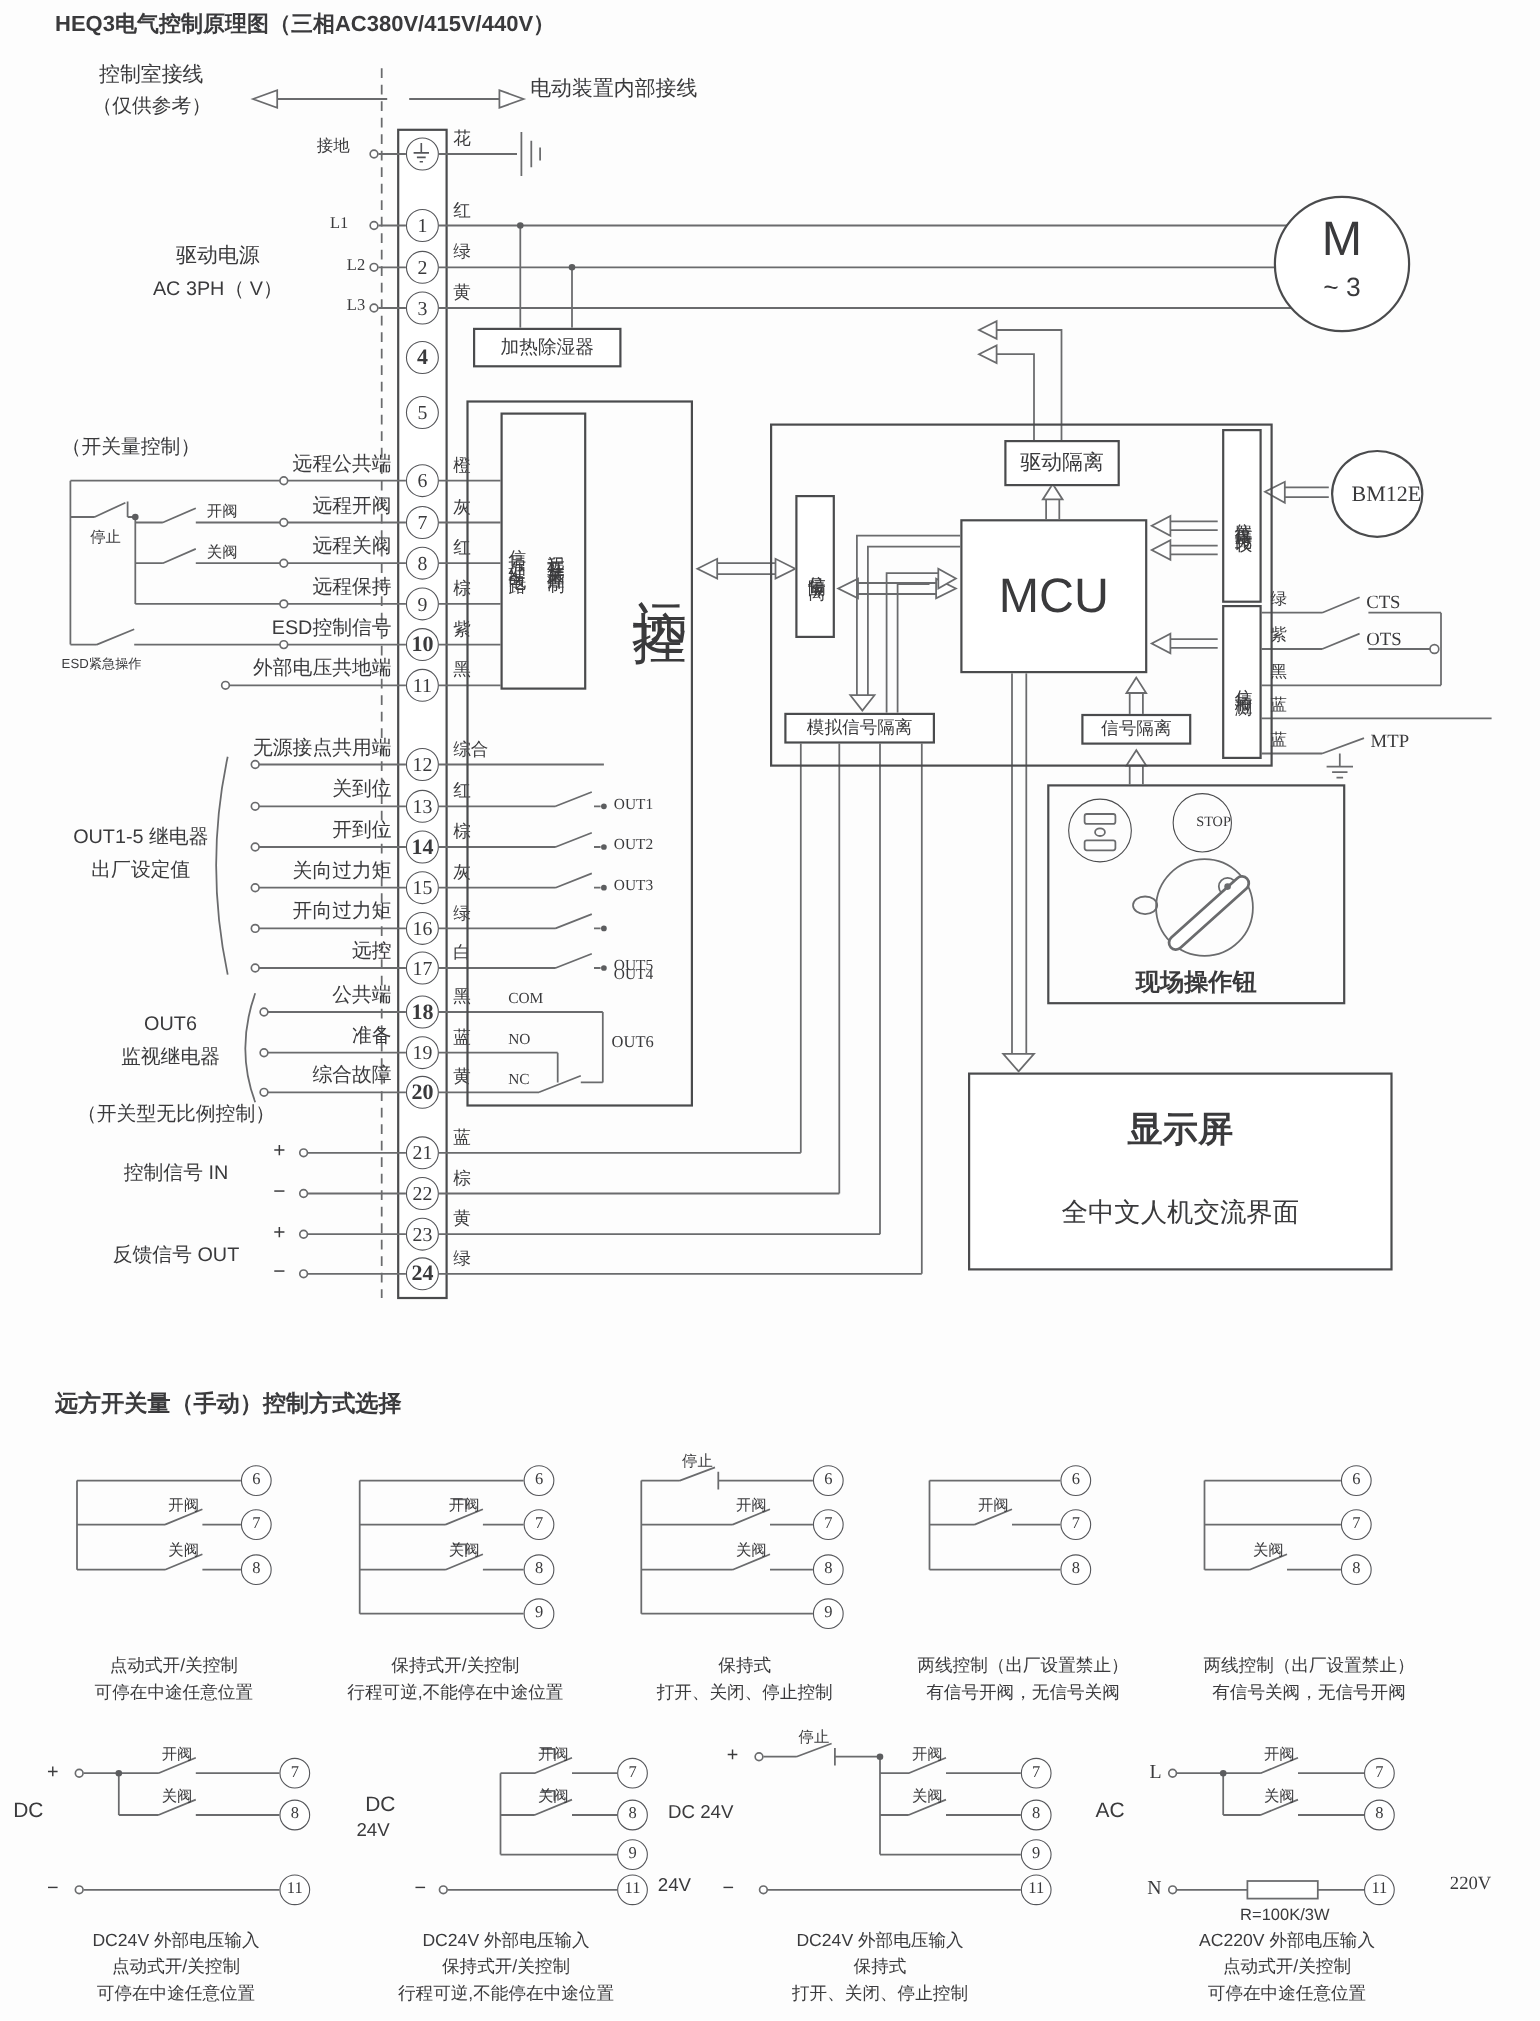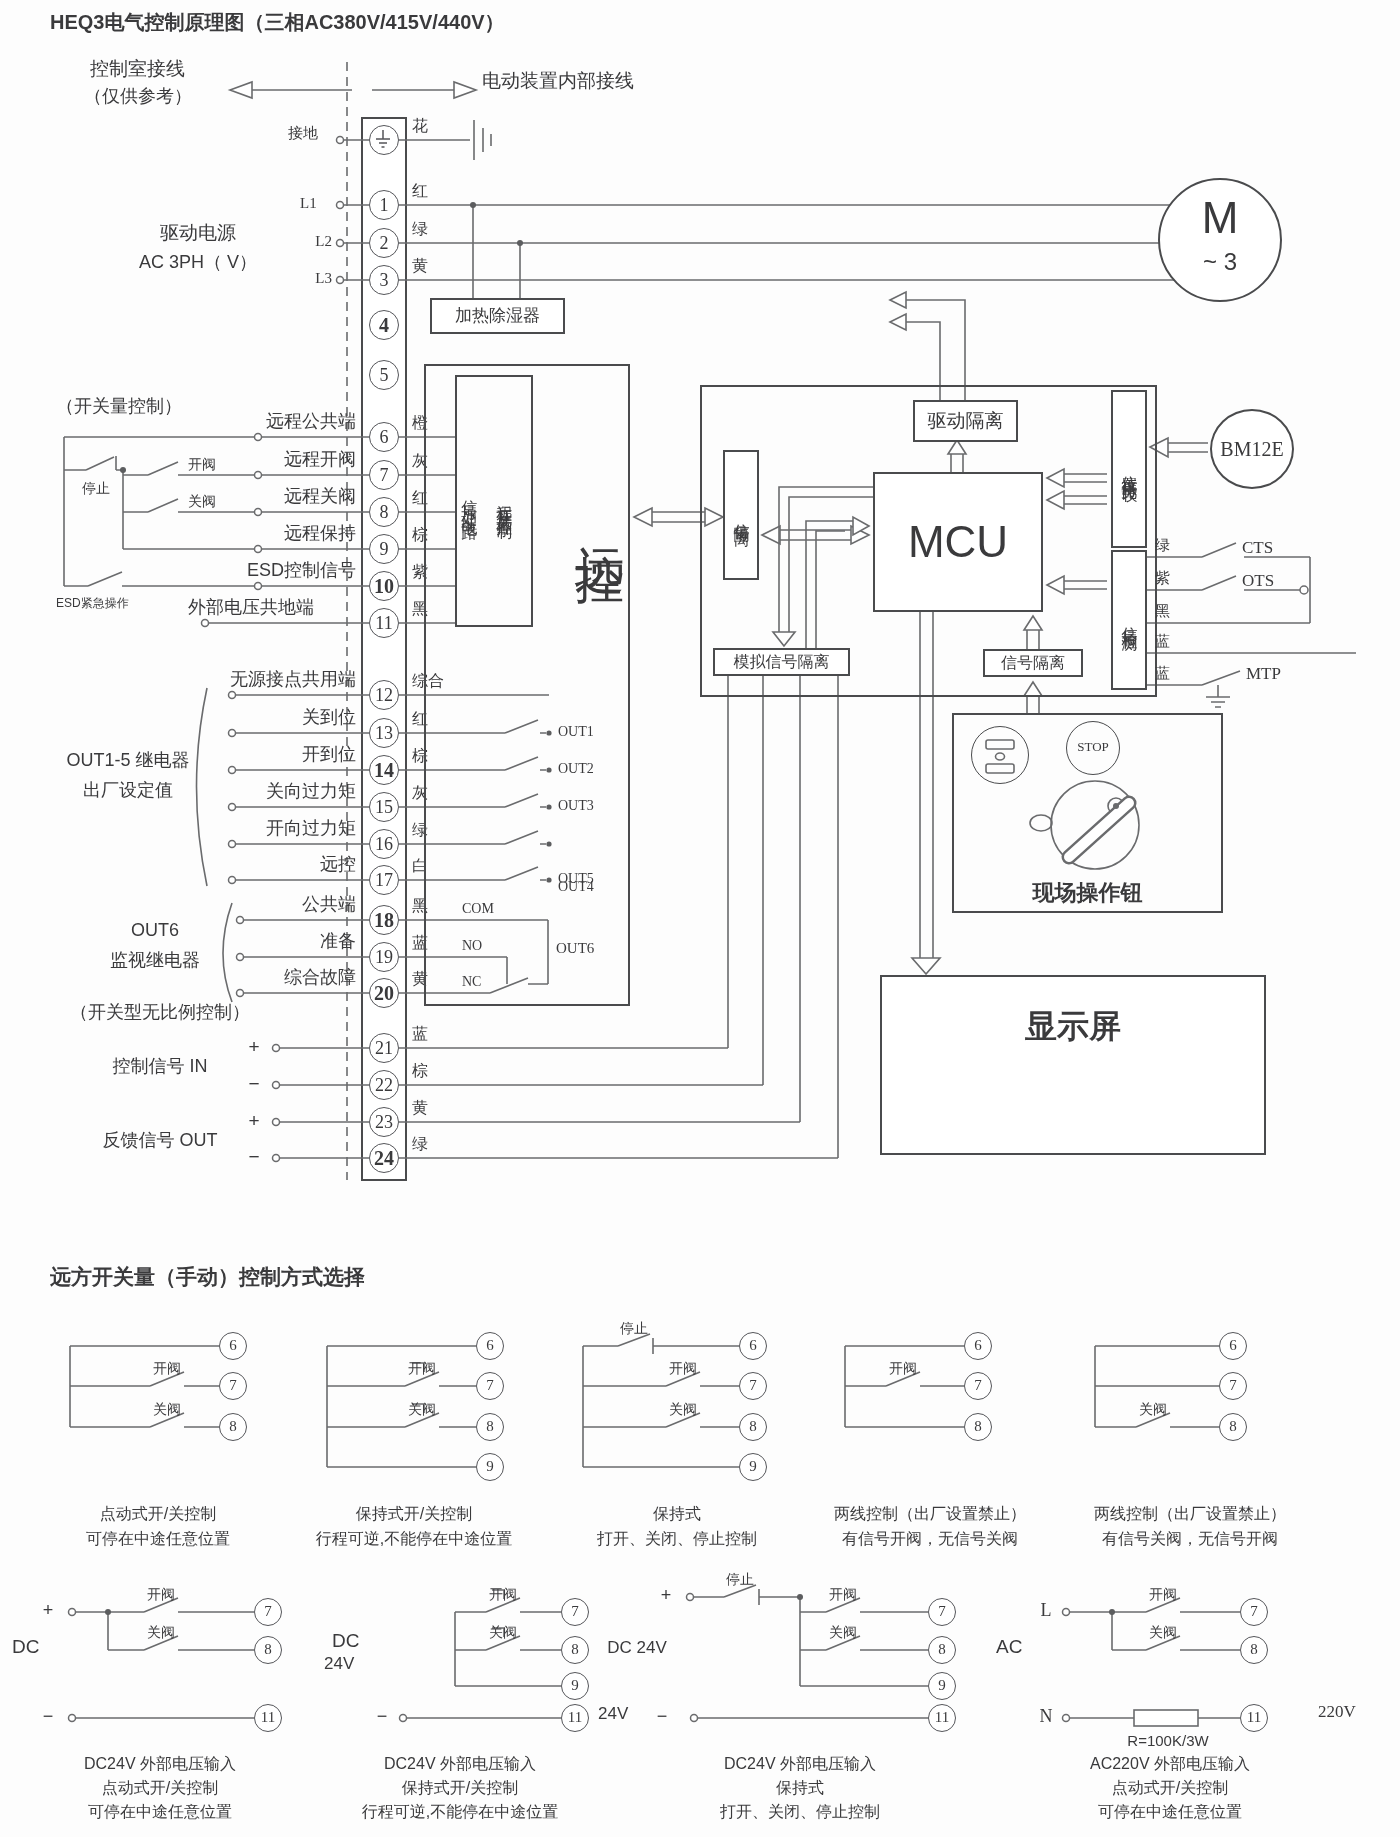--- a/index.html
+++ b/index.html
@@ -2,21 +2,21 @@
 <html><head>
 <meta charset="utf-8">
 <style>
   html,body{margin:0;padding:0;background:#fff;}
   #stage{position:relative;width:1400px;height:1837px;background:#fdfdfd;
          font-family:"Liberation Sans","DejaVu Sans",sans-serif;color:#3a3a3c;overflow:hidden;}
   #stage svg{position:absolute;left:0;top:0;}
   .lbl{position:absolute;white-space:nowrap;font-size:18px;line-height:1.2;color:#3a3a3c;}
   .rl{width:210px;text-align:right;font-weight:500;}
   .ctr{text-align:center;}
-  .ser{font-family:"Liberation Serif","DejaVu Serif",serif;}
+  .ser{font-family:"Liberation Serif","DejaVu Serif",serif;text-align:right;}
   .b{font-weight:bold;}
   .term{position:absolute;width:30px;height:30px;border:1.6px solid #55565a;border-radius:50%;
         background:#fff;text-align:center;line-height:28px;font-size:18px;
         font-family:"Liberation Serif","DejaVu Serif",serif;box-sizing:border-box;}
   .term.b{font-size:20px;}
   .bt{position:absolute;width:28px;height:28px;border:1.5px solid #55565a;border-radius:50%;
       background:#fff;text-align:center;line-height:25px;font-size:15px;
       font-family:"Liberation Serif","DejaVu Serif",serif;box-sizing:border-box;}
   .box{position:absolute;border:2px solid #4a4b4d;background:#fff;box-sizing:border-box;}
   .obox{position:absolute;border:2px solid #4a4b4d;background:transparent;box-sizing:border-box;}
@@ -257,21 +257,21 @@
 <div class="sw" style="left:74px;top:480px;">停止</div>
 <div class="sw" style="left:180px;top:456px;">开阀</div>
 <div class="sw" style="left:180px;top:493px;">关阀</div>
 <div class="lbl" style="left:56px;top:596px;font-size:12px;">ESD紧急操作</div>
 
 <div class="lbl rl" style="left:146px;top:411px;">远程公共端</div>
 <div class="lbl rl" style="left:146px;top:449px;">远程开阀</div>
 <div class="lbl rl" style="left:146px;top:486px;">远程关阀</div>
 <div class="lbl rl" style="left:146px;top:523px;">远程保持</div>
 <div class="lbl rl" style="left:146px;top:560px;">ESD控制信号</div>
-<div class="lbl rl" style="left:146px;top:597px;text-align:center;">外部电压共地端</div>
+<div class="lbl rl" style="left:146px;top:597px;">外部电压共地端</div>
 <div class="lbl rl" style="left:146px;top:669px;">无源接点共用端</div>
 <div class="lbl rl" style="left:146px;top:707px;">关到位</div>
 <div class="lbl rl" style="left:146px;top:744px;">开到位</div>
 <div class="lbl rl" style="left:146px;top:781px;">关向过力矩</div>
 <div class="lbl rl" style="left:146px;top:818px;">开向过力矩</div>
 <div class="lbl rl" style="left:146px;top:854px;">远控</div>
 <div class="lbl rl" style="left:146px;top:894px;">公共端</div>
 <div class="lbl rl" style="left:146px;top:931px;">准备</div>
 <div class="lbl rl" style="left:146px;top:967px;">综合故障</div>
 <div class="lbl ctr" style="left:28px;top:750px;width:200px;">OUT1-5 继电器</div>
@@ -324,20 +324,21 @@
 <div class="lbl ser" style="left:1242px;top:571px;font-size:17px;">OTS</div>
 <div class="lbl ser" style="left:1246px;top:664px;font-size:17px;">MTP</div>
 
 <div class="obox" style="left:952px;top:713px;width:271px;height:200px;"></div>
 <div class="obox" style="left:971px;top:726px;width:58px;height:58px;border-radius:50%;border-width:1.6px;"></div>
 <div class="obox ctr ser" style="left:1066px;top:721px;width:54px;height:54px;border-radius:50%;border-width:1.6px;font-size:13px;line-height:50px;">STOP</div>
 <div class="lbl ctr" style="left:952px;top:880px;width:271px;font-size:22px;font-weight:600;">现场操作钮</div>
 
 <div class="box" style="left:880px;top:975px;width:386px;height:180px;">
   <div class="lbl ctr" style="left:0;top:30px;width:382px;font-size:32px;font-weight:600;">显示屏</div>
+  <div class="lbl ctr" style="left:0;top:112px;width:382px;font-size:24px;">全中文人机交流界面</div>
 </div>
 
 <div class="lbl b" style="left:50px;top:1264px;font-size:21px;">远方开关量（手动）控制方式选择</div>
 
 <div class="bt" style="left:219px;top:1332px;">6</div>
 <div class="bt" style="left:219px;top:1372px;">7</div>
 <div class="bt" style="left:219px;top:1413px;">8</div>
 <div class="bt" style="left:476px;top:1332px;">6</div>
 <div class="bt" style="left:476px;top:1372px;">7</div>
 <div class="bt" style="left:476px;top:1413px;">8</div>

